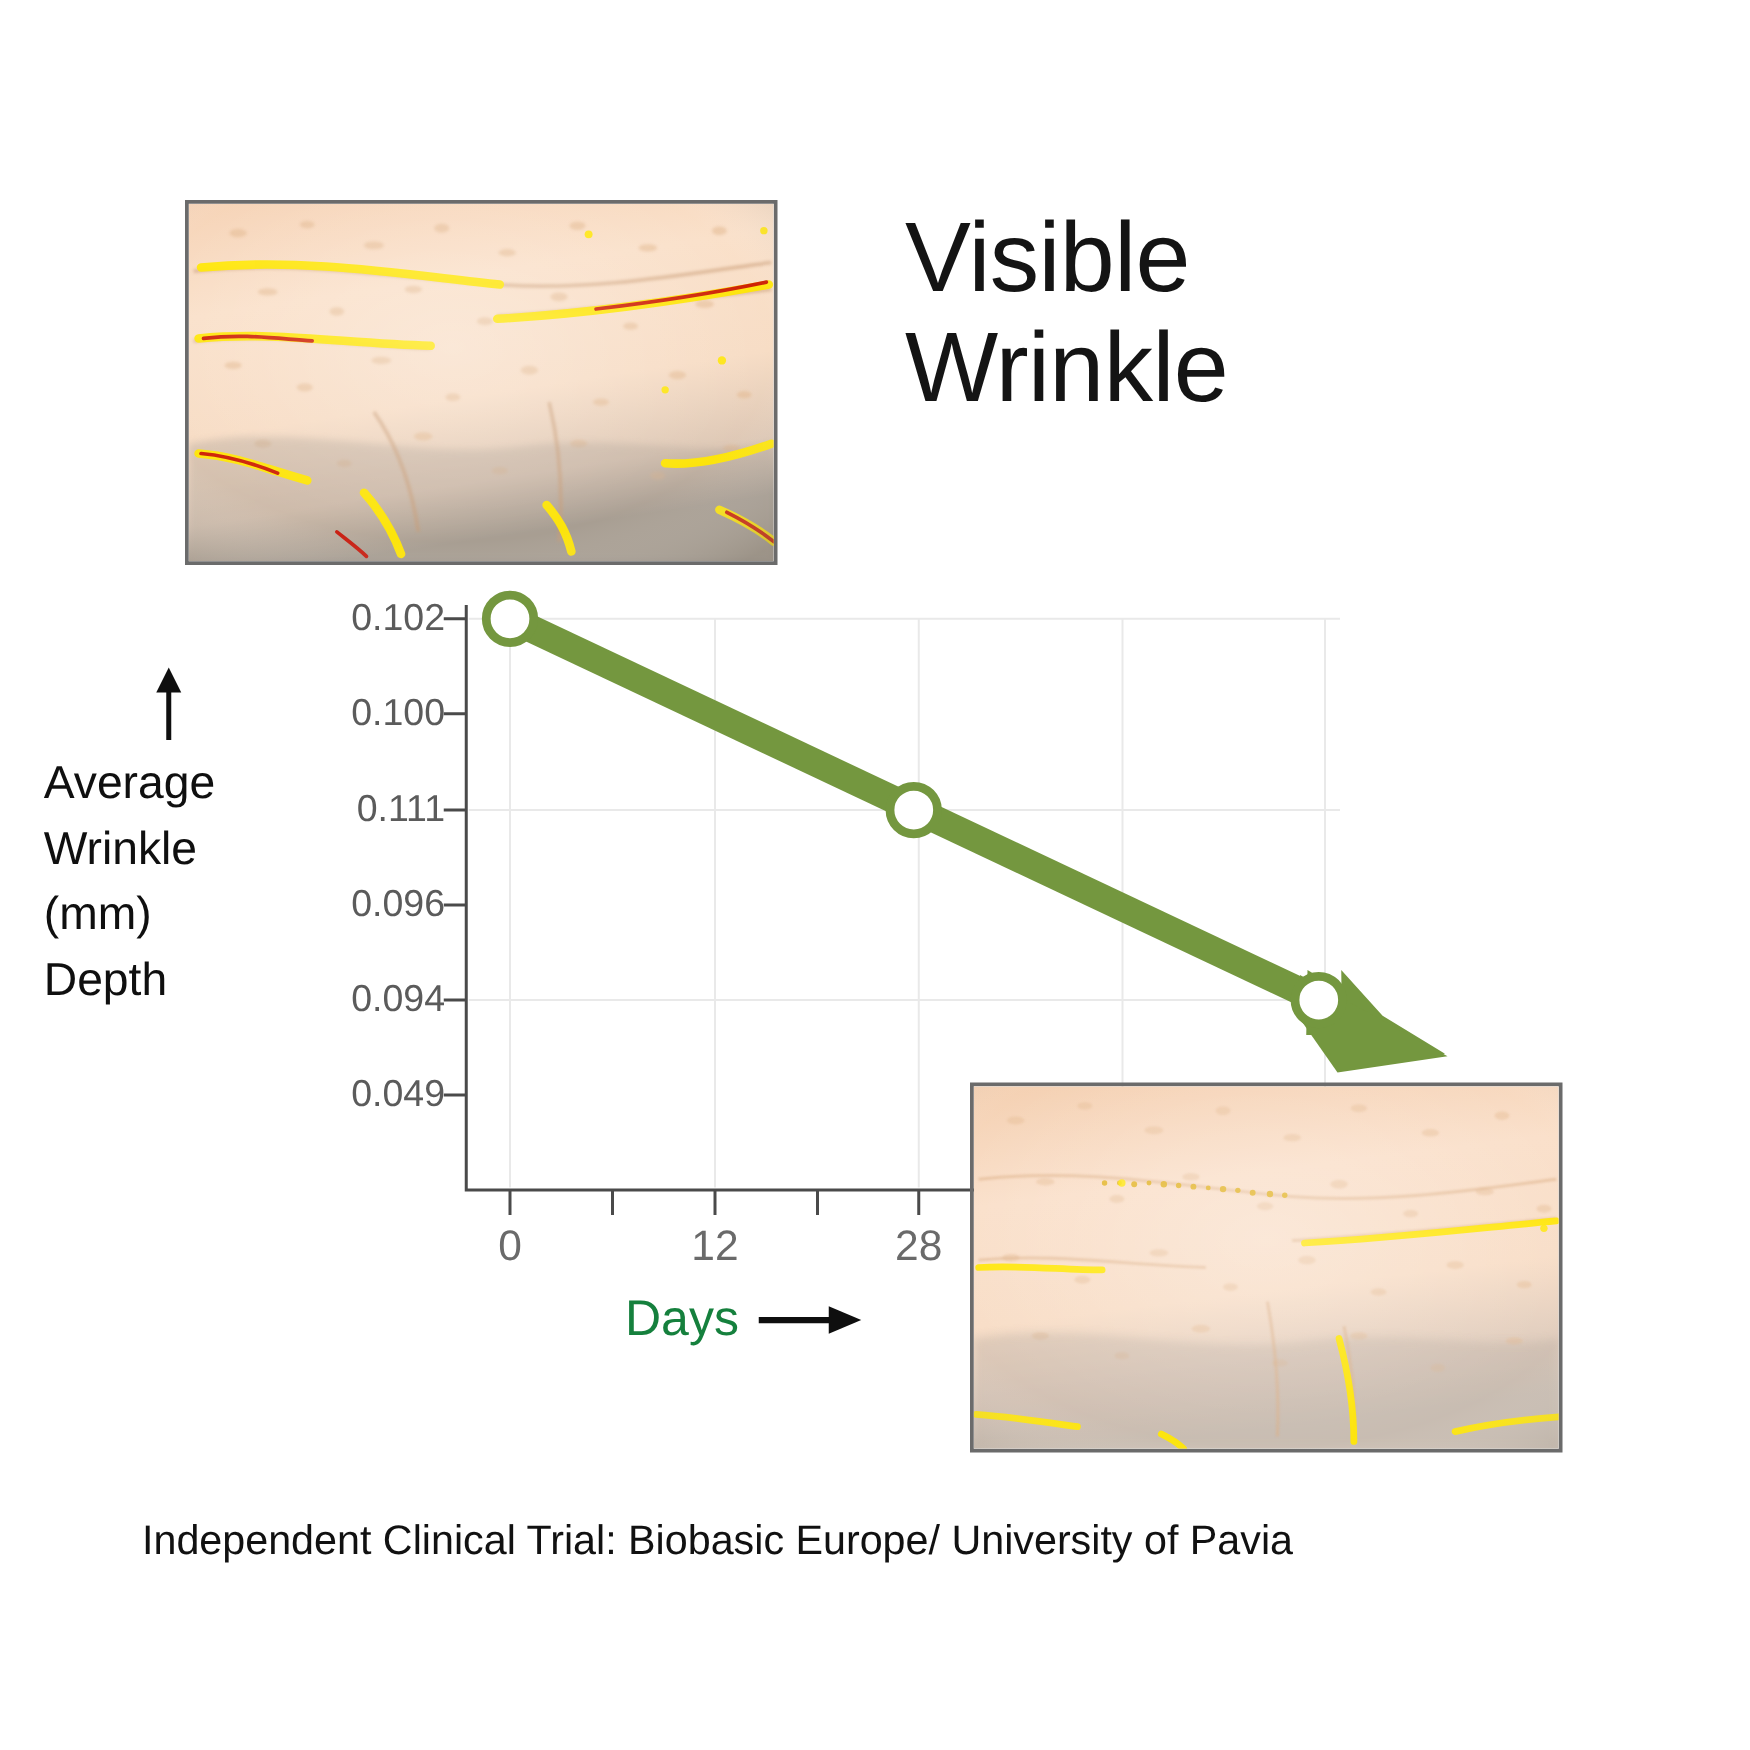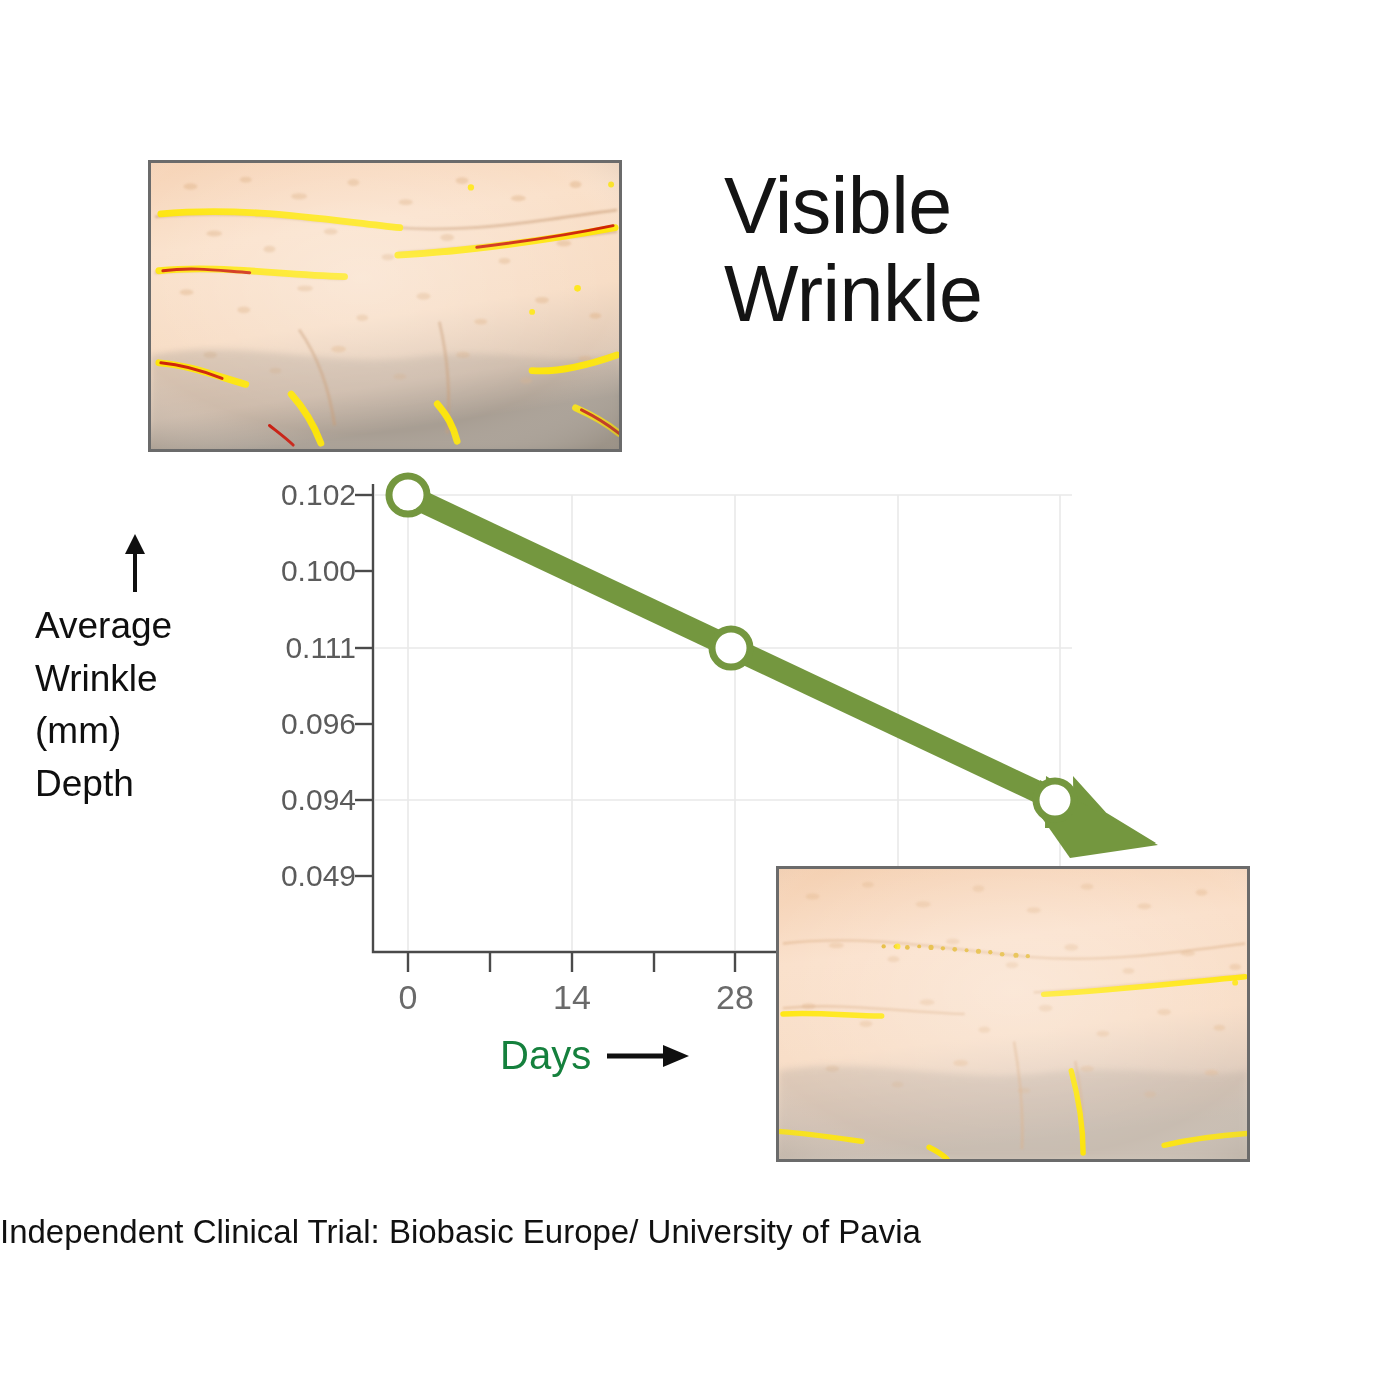--- a/index.html
+++ b/index.html
@@ -89,21 +89,21 @@
     font-size:40px;
     color:#15803d;
     display:flex;align-items:center;gap:14px;
   }
   .xarrow{width:86px;height:30px;display:block;}
 
   
   .footer{
     position:absolute;
     left:0;top:1213px;width:1148px;
-    text-align:left;
+    text-align:center;
     font-size:33px;
     color:#111111;
   }
 </style>
 </head>
 <body>
 
 <div class="root">
 
   <div class="title">
@@ -255,21 +255,21 @@
     <div class="ytick" style="top:495px">0.102</div>
     <div class="ytick" style="top:571px">0.100</div>
     <div class="ytick" style="top:648px">0.111</div>
     <div class="ytick" style="top:724px">0.096</div>
     <div class="ytick" style="top:800px">0.094</div>
     <div class="ytick" style="top:876px">0.049</div>
   </div>
 
   <div>
     <div class="xtick" style="left:408px;top:978px">0</div>
-    <div class="xtick" style="left:572px;top:978px">14</div>
+    <div class="xtick" style="left:572px;top:978px">12</div>
     <div class="xtick" style="left:735px;top:978px">28</div>
   </div>
 
   <svg class="yarrow" viewBox="0 0 200 62">
     <line x1="100" y1="60" x2="100" y2="14" stroke="#0f0f0f" stroke-width="4"></line>
     <polygon points="100,2 110,22 90,22" fill="#0f0f0f"></polygon>
   </svg>
   <div class="ytitle">
     <span>Average</span>
     <span>Wrinkle</span>

